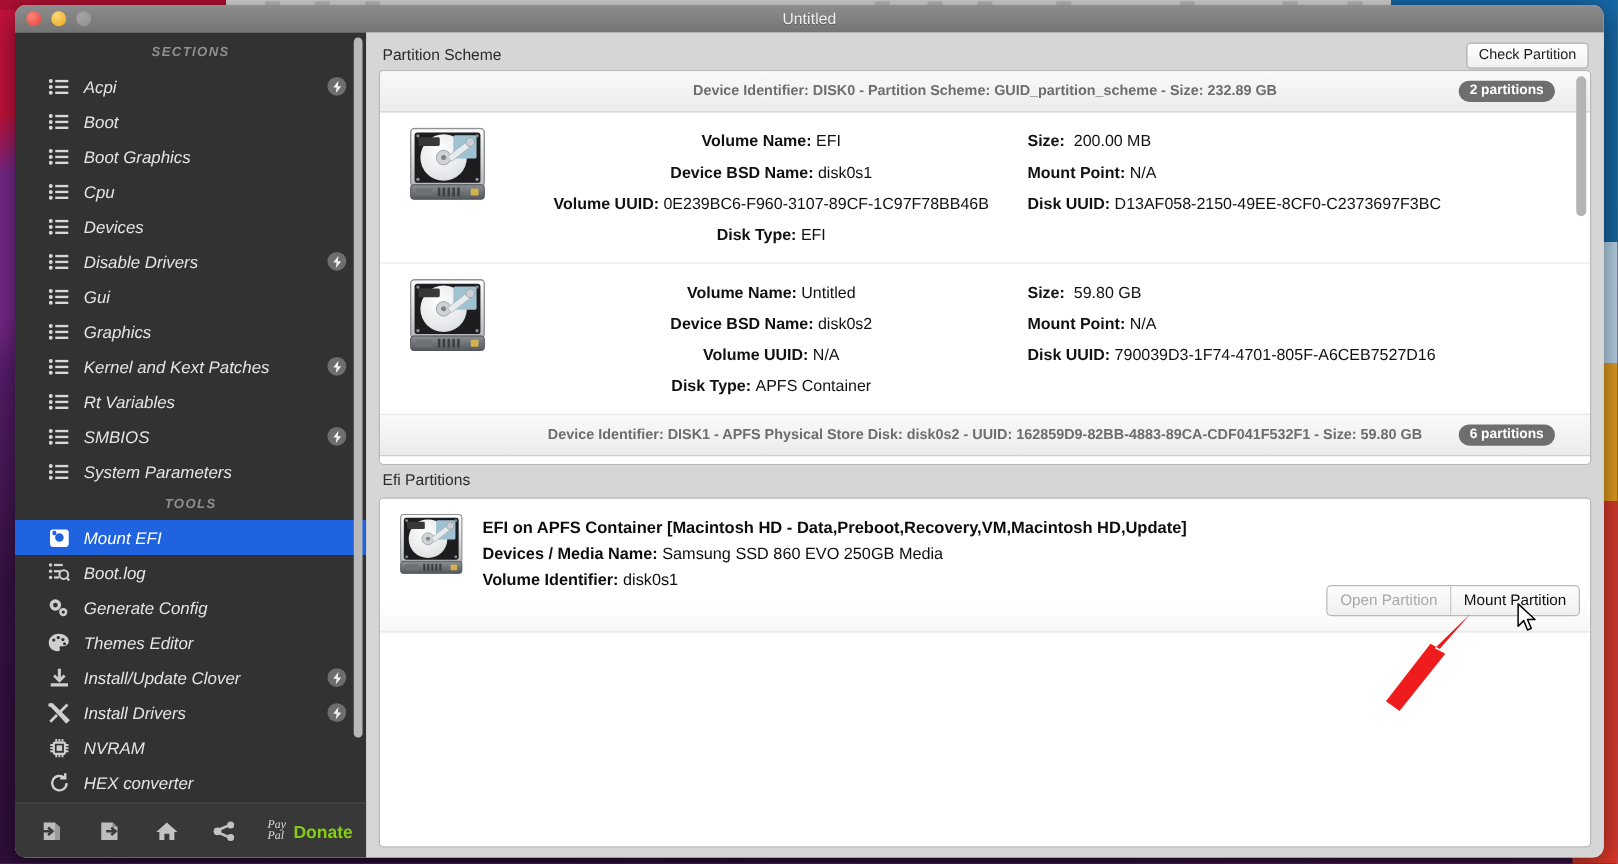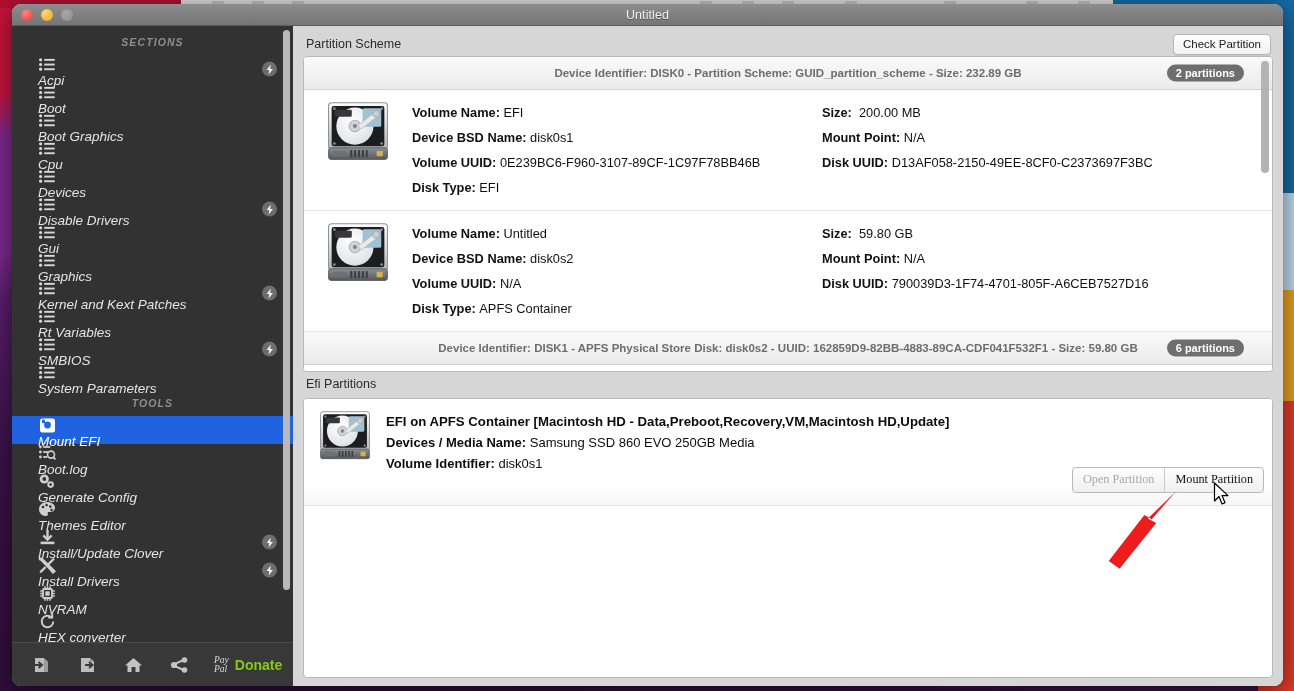--- a/index.html
+++ b/index.html
@@ -87,23 +87,23 @@
   }
   #sidebar-scroll {
     flex: 1; overflow: hidden; position: relative; padding-top: 4px; font-style: italic;
   }
   .section-header {
     font-size: 10.5px; font-weight: bold; color: #8e8e8e;
     letter-spacing: 1.1px; text-align: center;
     padding: 6px 0 7px 0;
   }
   .nav-item {
-    height: 28px; display: flex; align-items: flex-start;
+    height: 28px; display: flex; align-items: center;
     padding: 0 20px 0 26px; color: #e4e4e4; font-size: 13.5px;
-    position: relative; cursor: default; flex-direction: column;
+    position: relative; cursor: default;
   }
   .nav-item.selected { background: #1f63e0; color: #ffffff; }
   .nav-item .nav-icon {
     width: 18px; height: 16px; margin-right: 11px;
     flex: 0 0 18px; display: flex; align-items: center; justify-content: center;
   }
   .nav-item .nav-label { white-space: nowrap; }
   .badge {
     position: absolute; right: 16px; top: 50%; transform: translateY(-50%);
     width: 15px; height: 15px; border-radius: 50%;
@@ -199,21 +199,21 @@
   }
 
   .vol-row {
     display: flex; padding: 10px 0 10px 0;
     border-bottom: 1px solid #e6e6e6;
     background: #fff;
   }
   .vol-icon { width: 108px; flex: 0 0 108px; display: flex; justify-content: center; padding-top: 2px; }
   .vol-fields { flex: 1; min-width: 0; }
   .fline { display: flex; font-size: 12.8px; color: #111; line-height: 25px; }
-  .fcol-a { width: 410px; flex: 0 0 410px; }
+  .fcol-a { width: 410px; flex: 0 0 410px; text-align: center; }
   .fcol-b { flex: 1; }
   .fcol-right { text-align: left; }
   .k { font-weight: bold; }
   .v { font-weight: normal; }
 
   
   #pbox-sb {
     position: absolute; right: 3px; top: 4px; width: 8px; bottom: 4px;
     background: transparent; z-index: 5;
   }
@@ -243,21 +243,20 @@
   #efi-buttons {
     position: absolute; right: 8px; bottom: 2px;
     display: flex;
     background: linear-gradient(to bottom,#fdfdfd,#f0f0f0);
     border: 1px solid #b9b9b9; border-radius: 4px;
     overflow: hidden;
   }
   .seg-btn {
     font-size: 12.2px; padding: 4px 10px 5px 10px; color: #111; cursor: default;
     background: transparent;
-    font-family: Liberation Serif, serif;
   }
   .seg-btn.disabled { color: #a8a8a8; }
   .seg-sep { width: 1px; background: #cbcbcb; }
 
   
   #red-arrow {
     position: absolute; left: 1108px; top: 484px; width: 70px; height: 92px;
     pointer-events: none; z-index: 30;
   }
   

